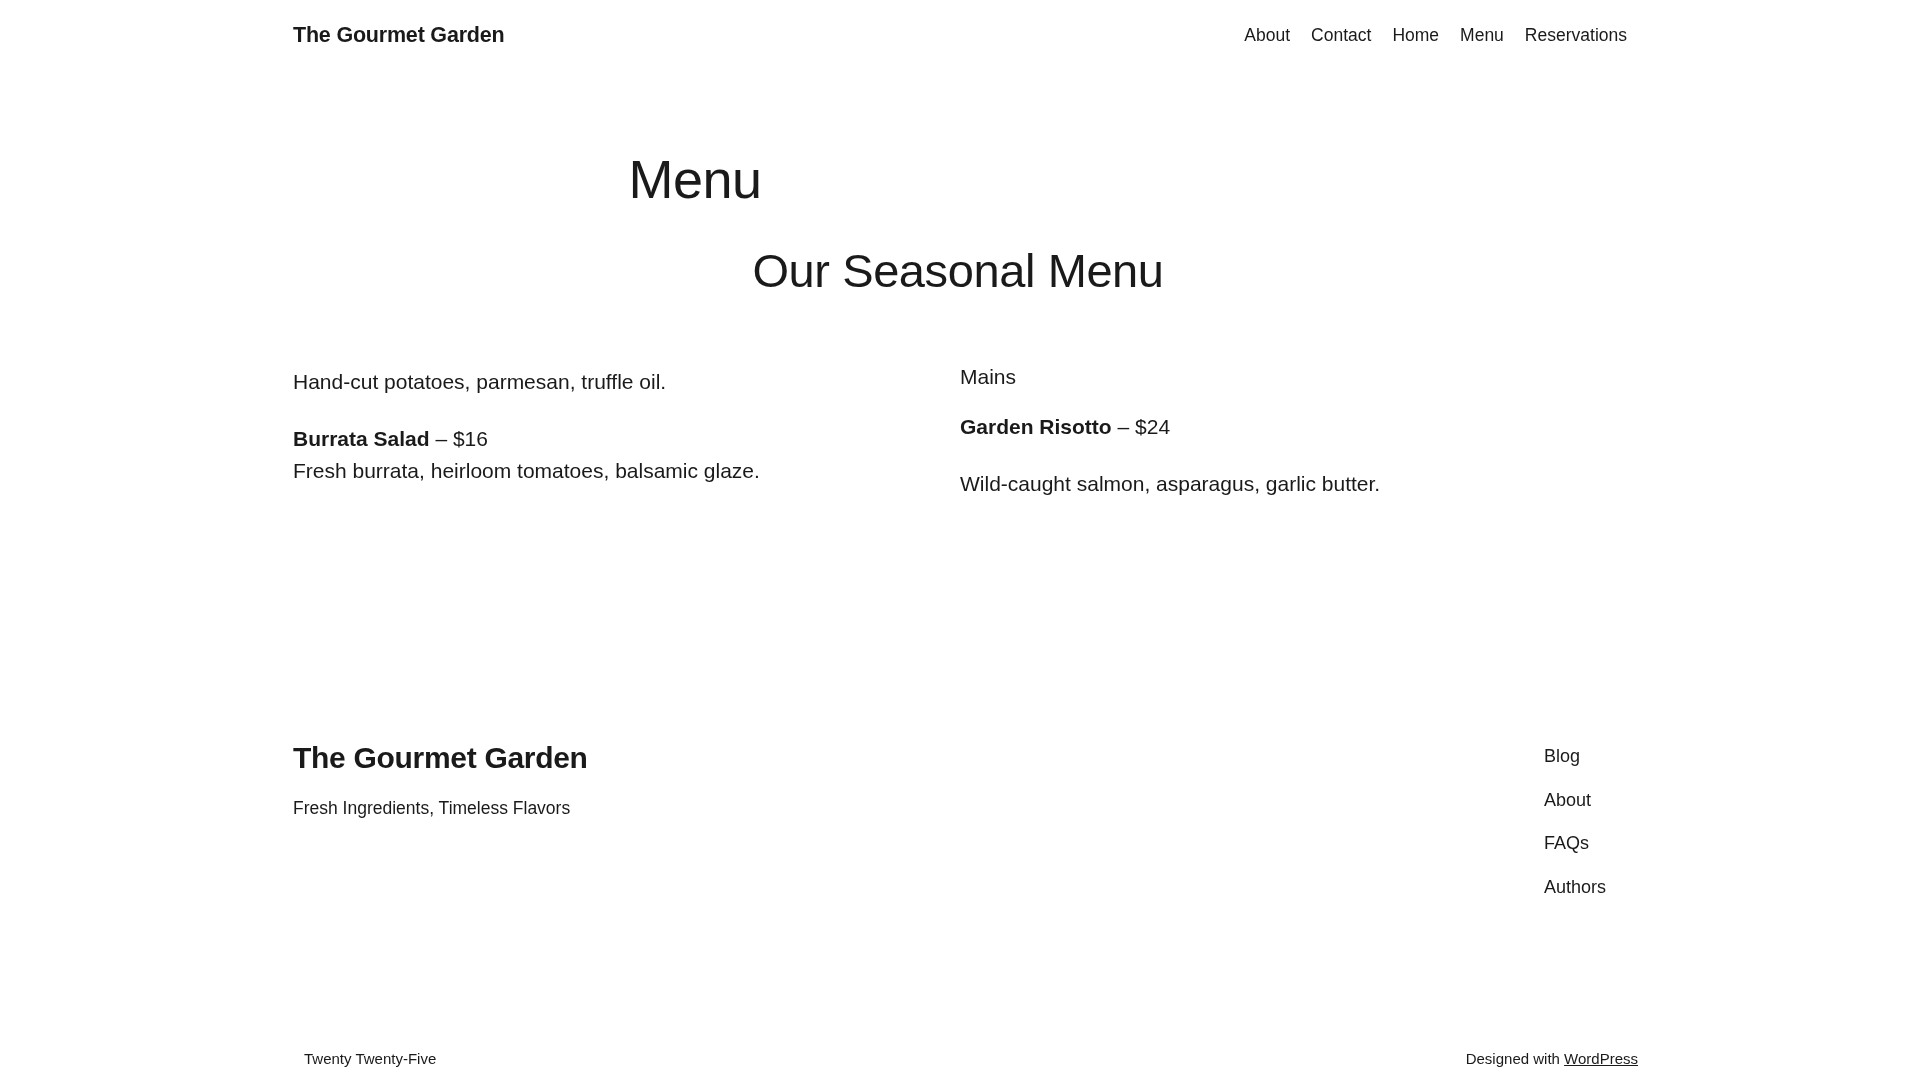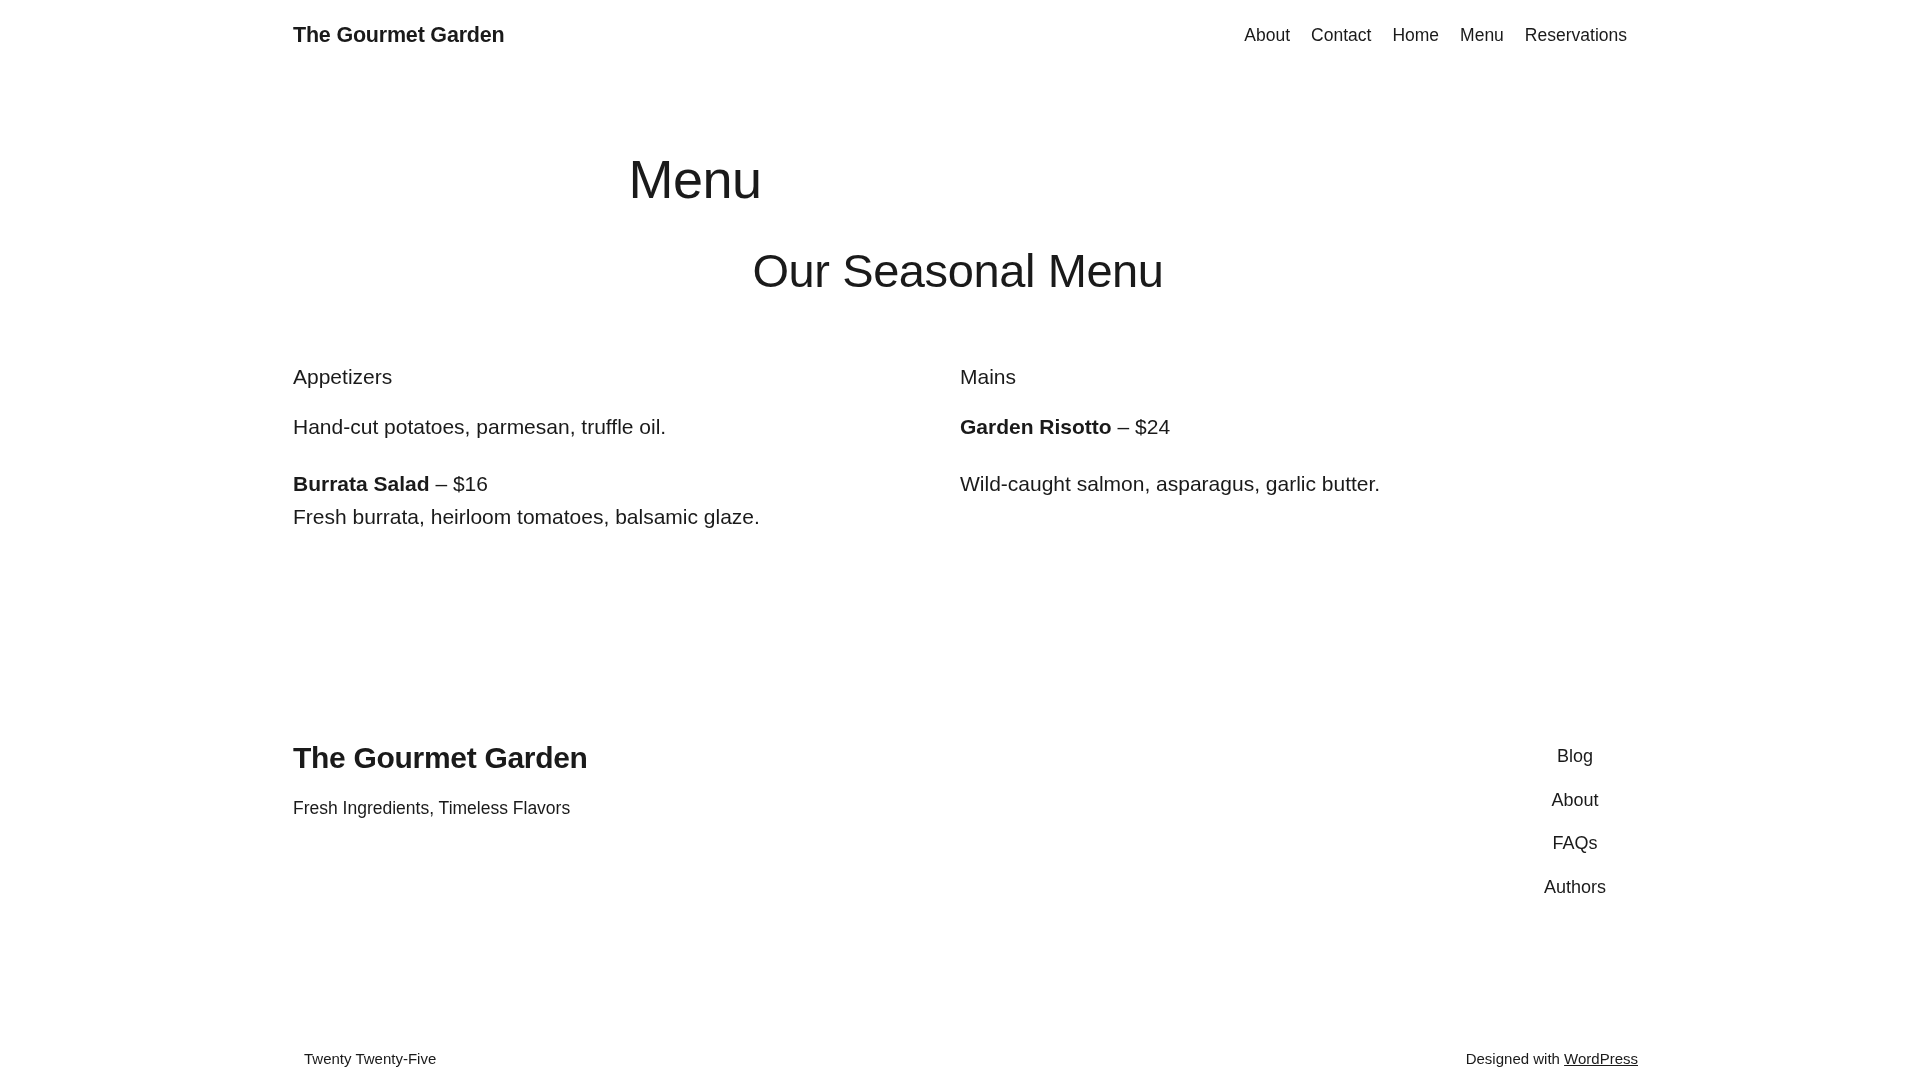--- a/index.html
+++ b/index.html
@@ -147,21 +147,20 @@
   .footer-links {
     display: flex;
     gap: 120px;
     padding-right: 21px;
     padding-top: 6px;
   }
   .footer-col {
     display: flex;
     flex-direction: column;
     gap: 22px;
-    text-align: center;
   }
   .footer-link {
     font-size: 18px;
     color: #1a1a1a;
     text-decoration: none;
     line-height: 1.2;
     cursor: pointer;
   }
 
   .footer-bottom {
@@ -206,21 +205,20 @@
     </nav>
   </header>
 
   <main class="main">
     <h1 class="page-title">Menu</h1>
     <h2 class="section-heading">Our Seasonal Menu</h2>
 
     <div class="menu-columns">
 
       <section class="menu-col">
-        <h3 class="col-heading">Appetizers</h3>
 
         <div class="menu-item">
           <p class="item-desc">Hand-cut potatoes, parmesan, truffle oil.</p>
         </div>
 
         <div class="menu-item">
           <p class="item-line">
             <span class="item-name">Burrata Salad</span>
             <span class="item-price">– $16</span>
           </p>

